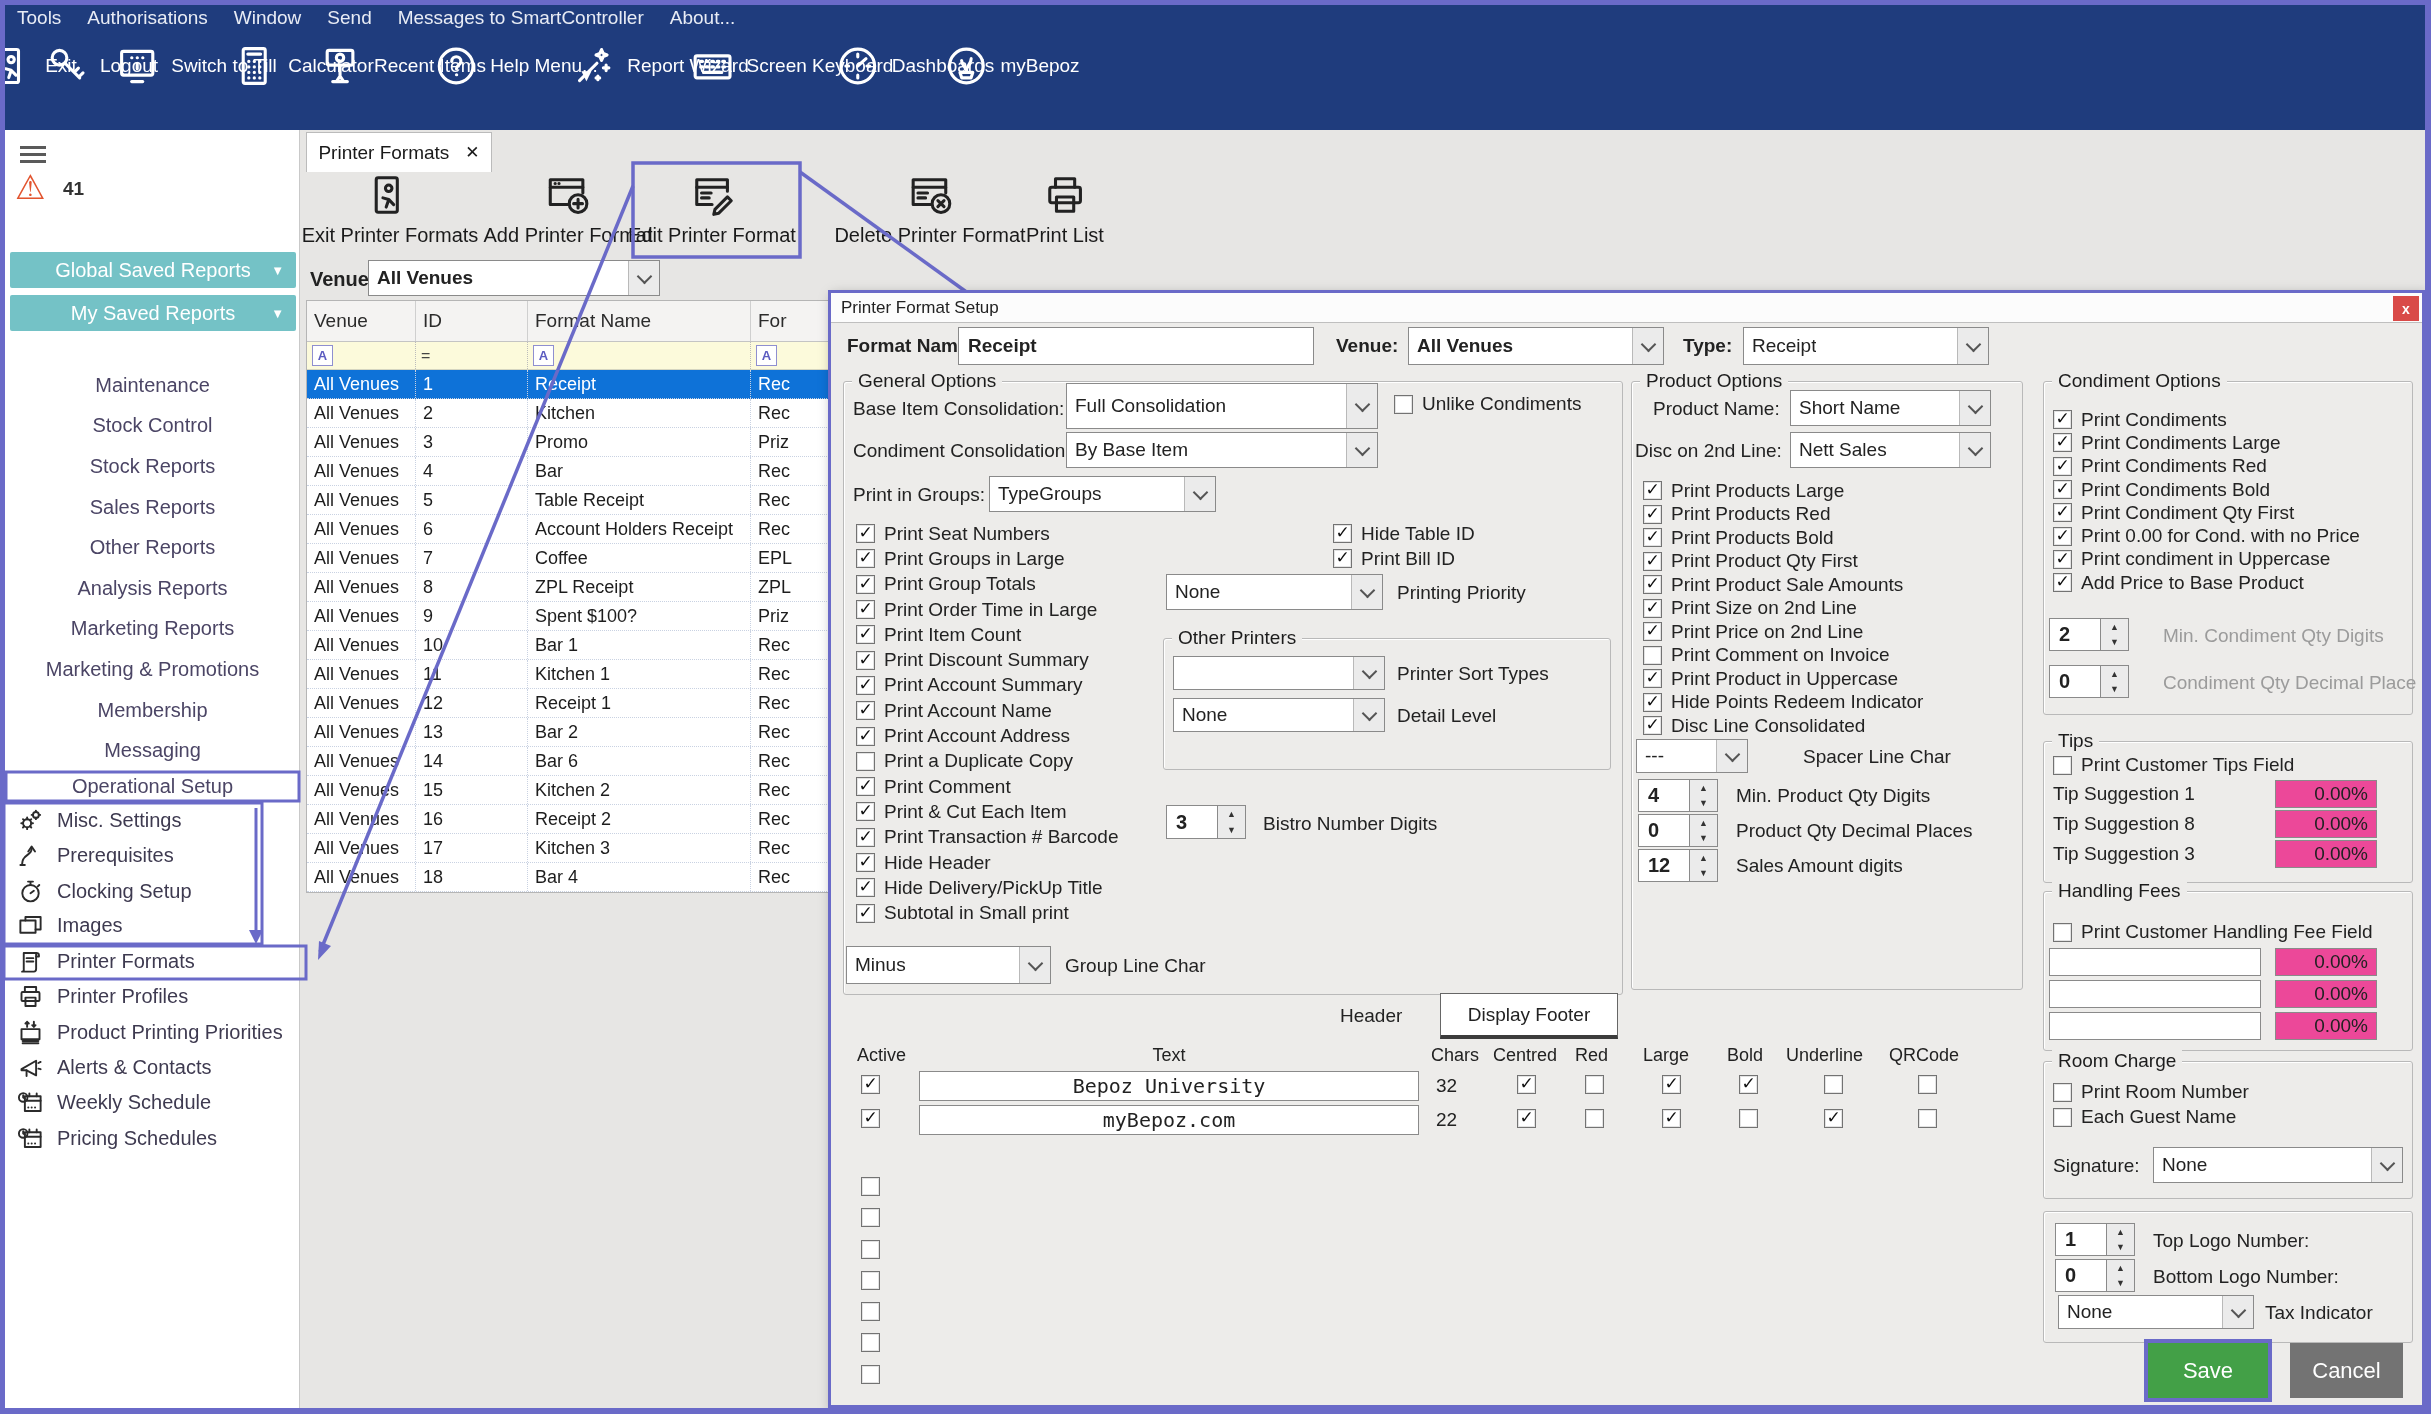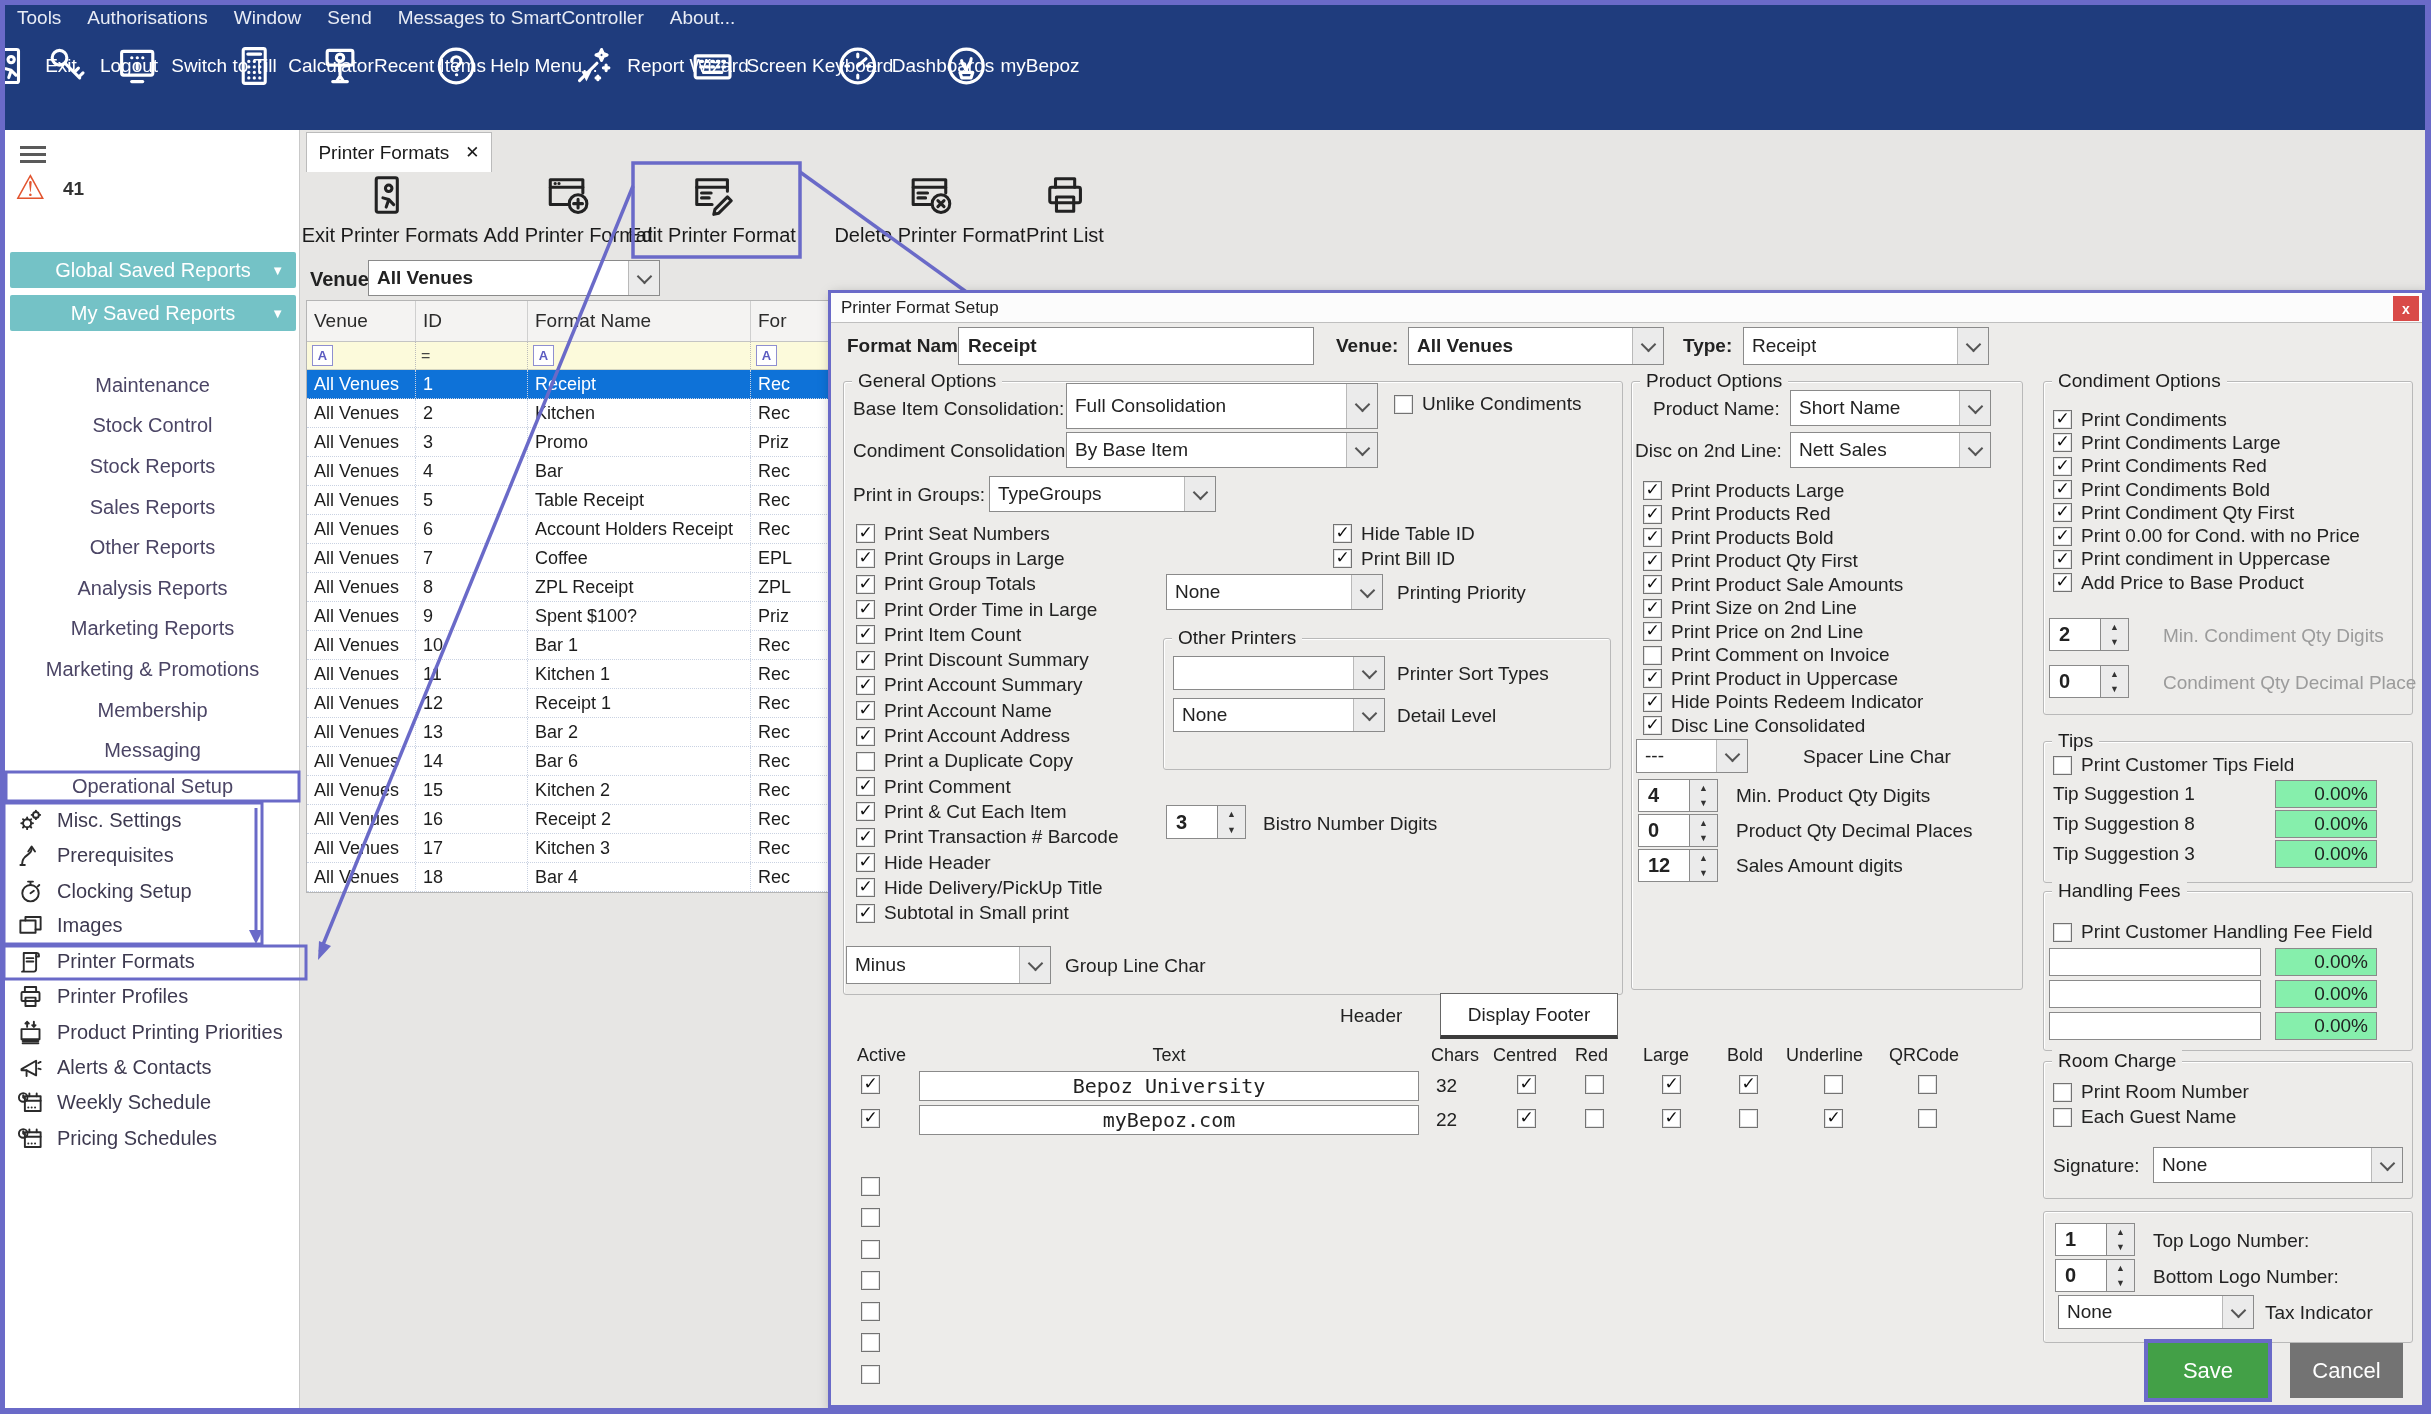--- a/index.html
+++ b/index.html
@@ -108,21 +108,21 @@
          display:flex;align-items:center;justify-content:center;font-family:"DejaVu Sans Mono","Liberation Mono",monospace;
          font-size:20px;box-sizing:border-box;}
   .fchars{position:absolute;left:605px;top:4px;font-size:19px;}
 
   .savebtn{position:absolute;left:1317px;top:1050px;width:120px;height:55px;background:#43A047;color:#fff;font-size:22px;
            display:flex;align-items:center;justify-content:center;outline:4px solid #6A6AC8;}
   .cancelbtn{position:absolute;left:1459px;top:1050px;width:113px;height:55px;background:#737373;color:#fff;font-size:22px;
            display:flex;align-items:center;justify-content:center;}
 
   .anno{position:absolute;left:0;top:0;z-index:60;pointer-events:none;}
-  .pctfield{position:absolute;background:#86efac;border:1px solid #8a8a8a;display:flex;align-items:center;justify-content:flex-end;
+  .pctfield{position:absolute;background:#ec4899;border:1px solid #8a8a8a;display:flex;align-items:center;justify-content:flex-end;
             padding-right:8px;font-size:19px;box-sizing:border-box;}
 </style>
 </head>
 <body>
 
 <div class="app">
 
   <div class="menubar">
     <span>Tools</span>
     <span>Authorisations</span>

